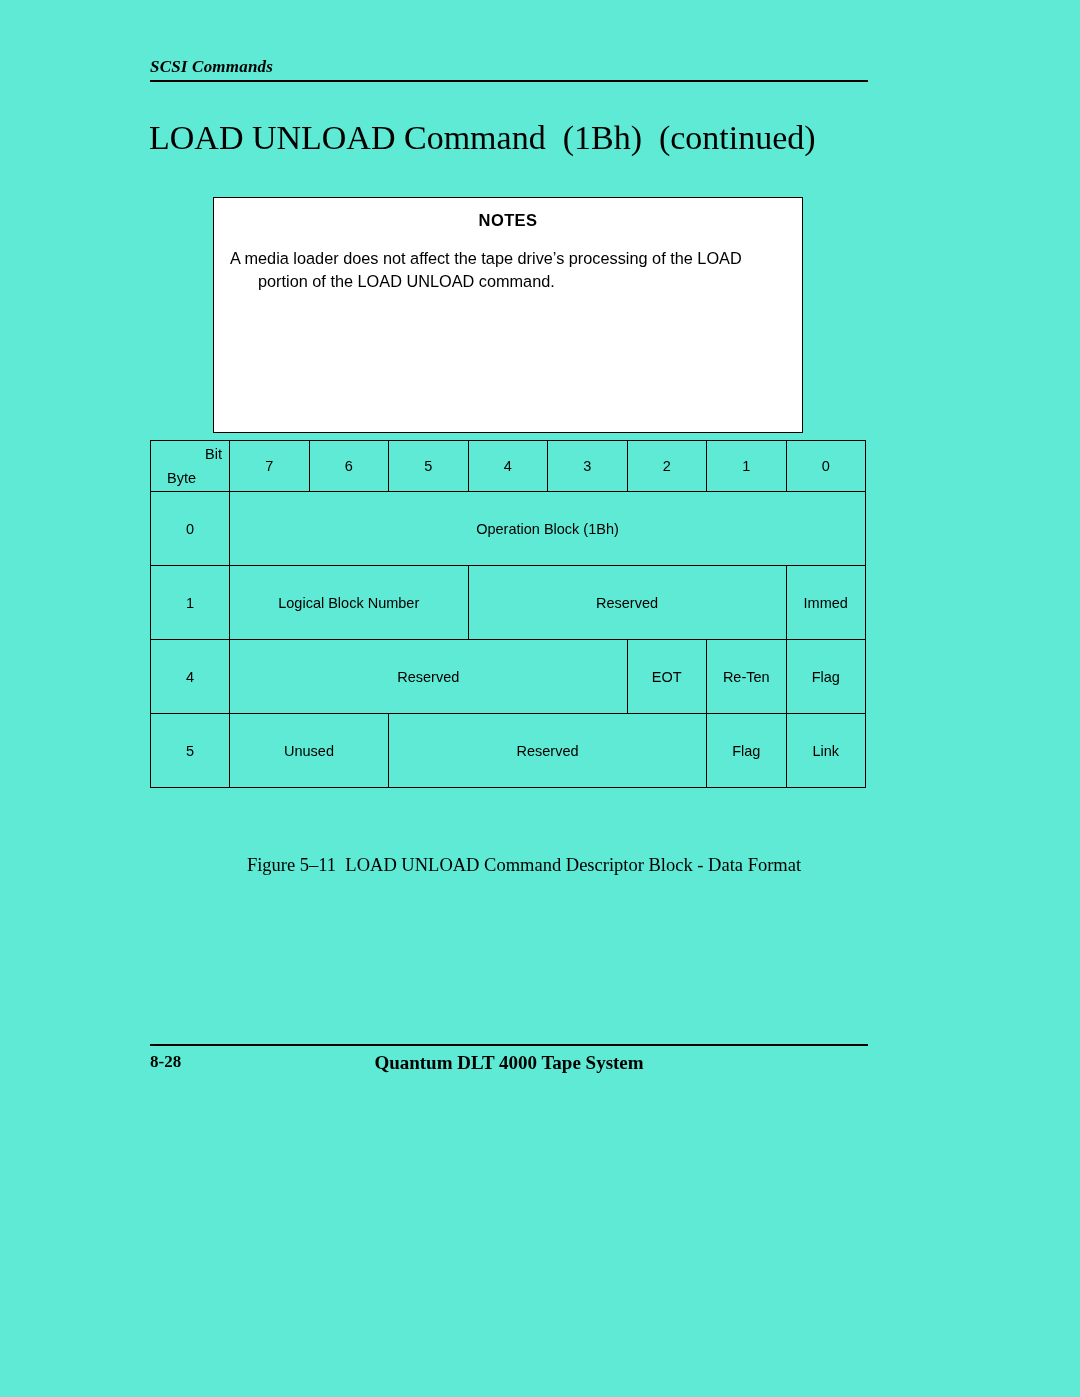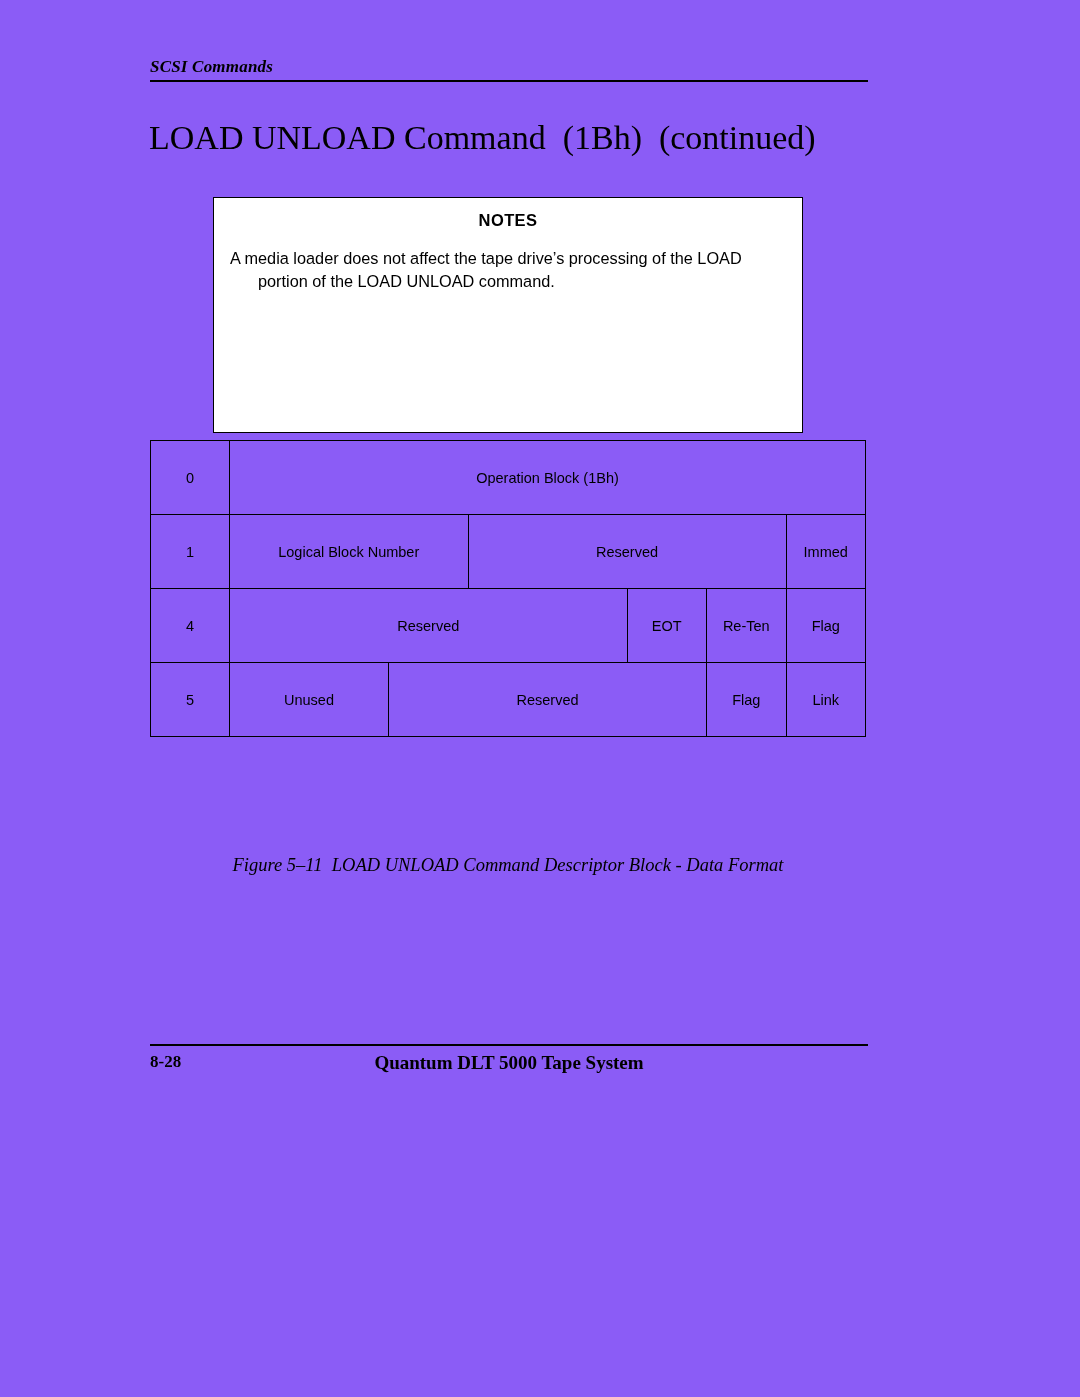--- a/index.html
+++ b/index.html
@@ -8,21 +8,21 @@
     background: #ffffff;
   }
   body {
     font-family: "Liberation Sans", sans-serif;
     color: #000000;
   }
   .page {
     position: relative;
     width: 1080px;
     height: 1397px;
-    background: #8b5cf6;
+    background: #5eead4;
     overflow: hidden;
   }
 
   
   .running-header {
     position: absolute;
     left: 150px;
     top: 57px;
     width: 718px;
   }
@@ -127,26 +127,25 @@
   .corner-byte {
     position: absolute;
     left: 16px;
     bottom: 5px;
     font-size: 14.5px;
   }
 
   
   .figure-caption {
     position: absolute;
-    left: 150px;
+    left: 166px;
     top: 855px;
     width: 716px;
     text-align: center;
     font-family: "Liberation Serif", serif;
-    font-style: italic;
     font-size: 18.5px;
     color: #000;
     white-space: pre;
   }
 
   
   .footer {
     position: absolute;
     left: 150px;
     top: 1044px;
@@ -194,20 +193,34 @@
 
   <div class="notes-box">
     <div class="notes-title">NOTES</div>
     <div class="notes-body">
       <div class="notes-para"><span class="first-line">A media loader does not affect the tape drive’s processing of the LOAD</span><span>portion of the LOAD UNLOAD command.</span></div>
     </div>
   </div>
 
   <table class="bit-table">
     <tbody>
+      <tr class="header-row">
+        <td class="byte-col corner-cell">
+          <span class="corner-bit">Bit</span>
+          <span class="corner-byte">Byte</span>
+        </td>
+        <td>7</td>
+        <td>6</td>
+        <td>5</td>
+        <td>4</td>
+        <td>3</td>
+        <td>2</td>
+        <td>1</td>
+        <td>0</td>
+      </tr>
 
       <tr class="data-row">
         <td class="byte-col">0</td>
         <td colspan="8">Operation Block (1Bh)</td>
       </tr>
 
       <tr class="data-row">
         <td class="byte-col">1</td>
         <td colspan="3">Logical Block Number</td>
         <td colspan="4">Reserved</td>
@@ -232,17 +245,17 @@
       </tr>
     </tbody>
   </table>
 
   <div class="figure-caption">Figure 5–11  LOAD UNLOAD Command Descriptor Block - Data Format</div>
 
   <div class="footer">
     <div class="ft-rule"></div>
     <div class="ft-row">
       <div class="ft-page">8-28</div>
-      <div class="ft-center">Quantum DLT 5000 Tape System</div>
+      <div class="ft-center">Quantum DLT 4000 Tape System</div>
     </div>
   </div>
 
 </div>
 
 </body></html>

